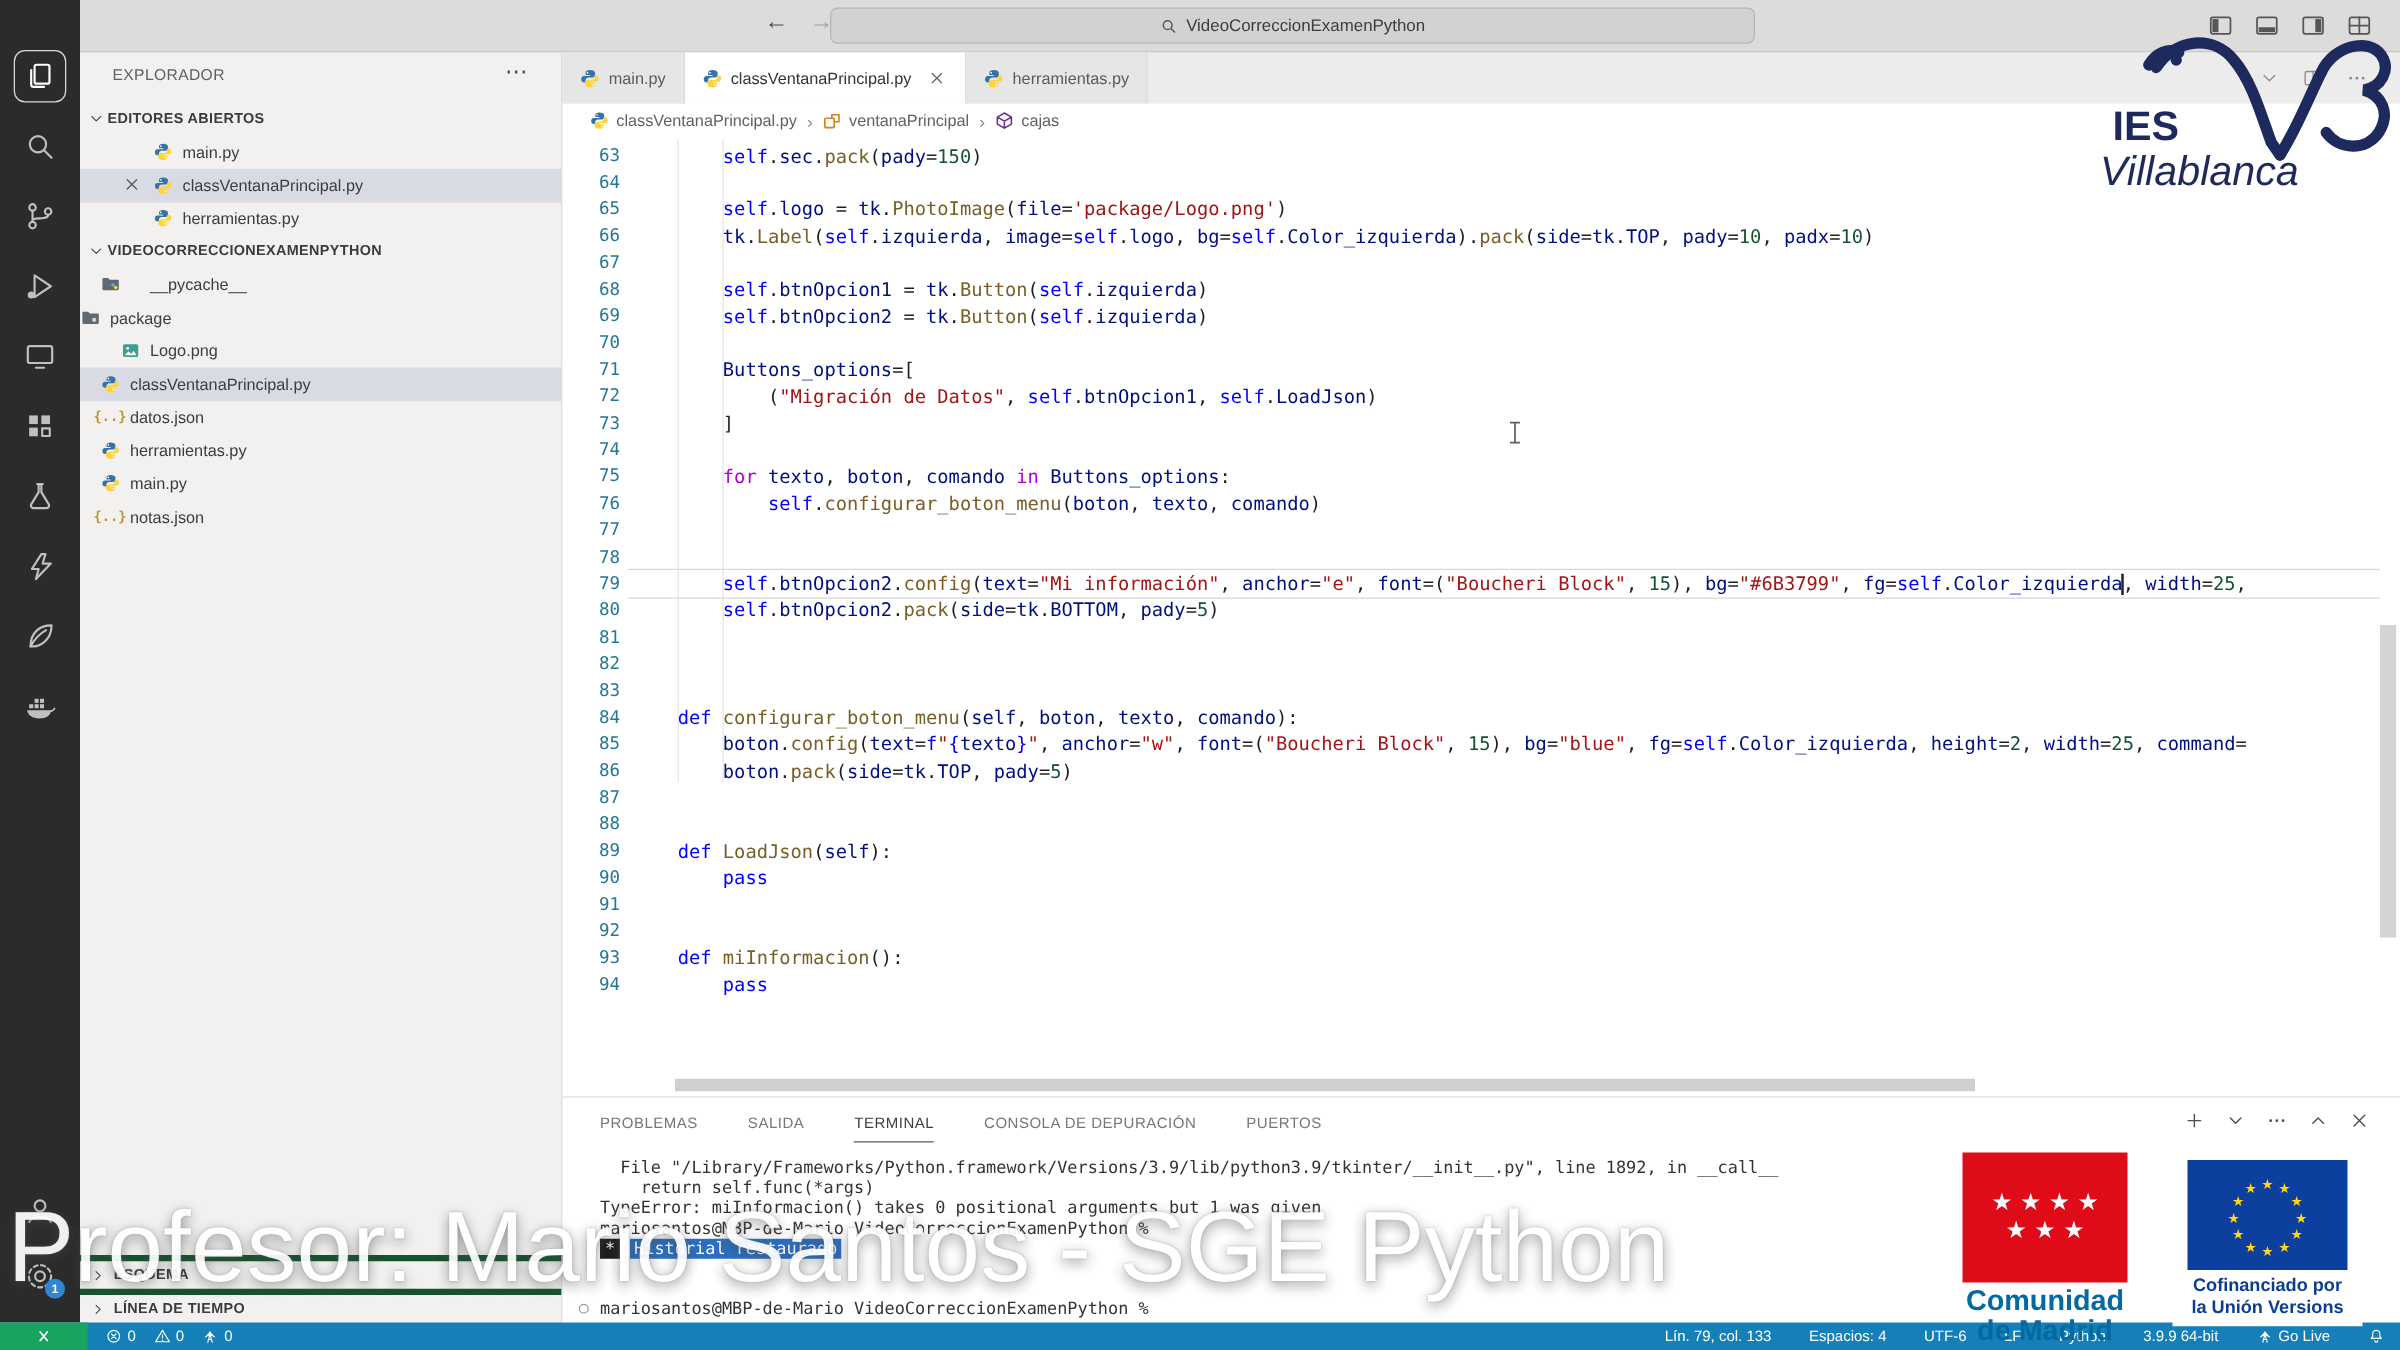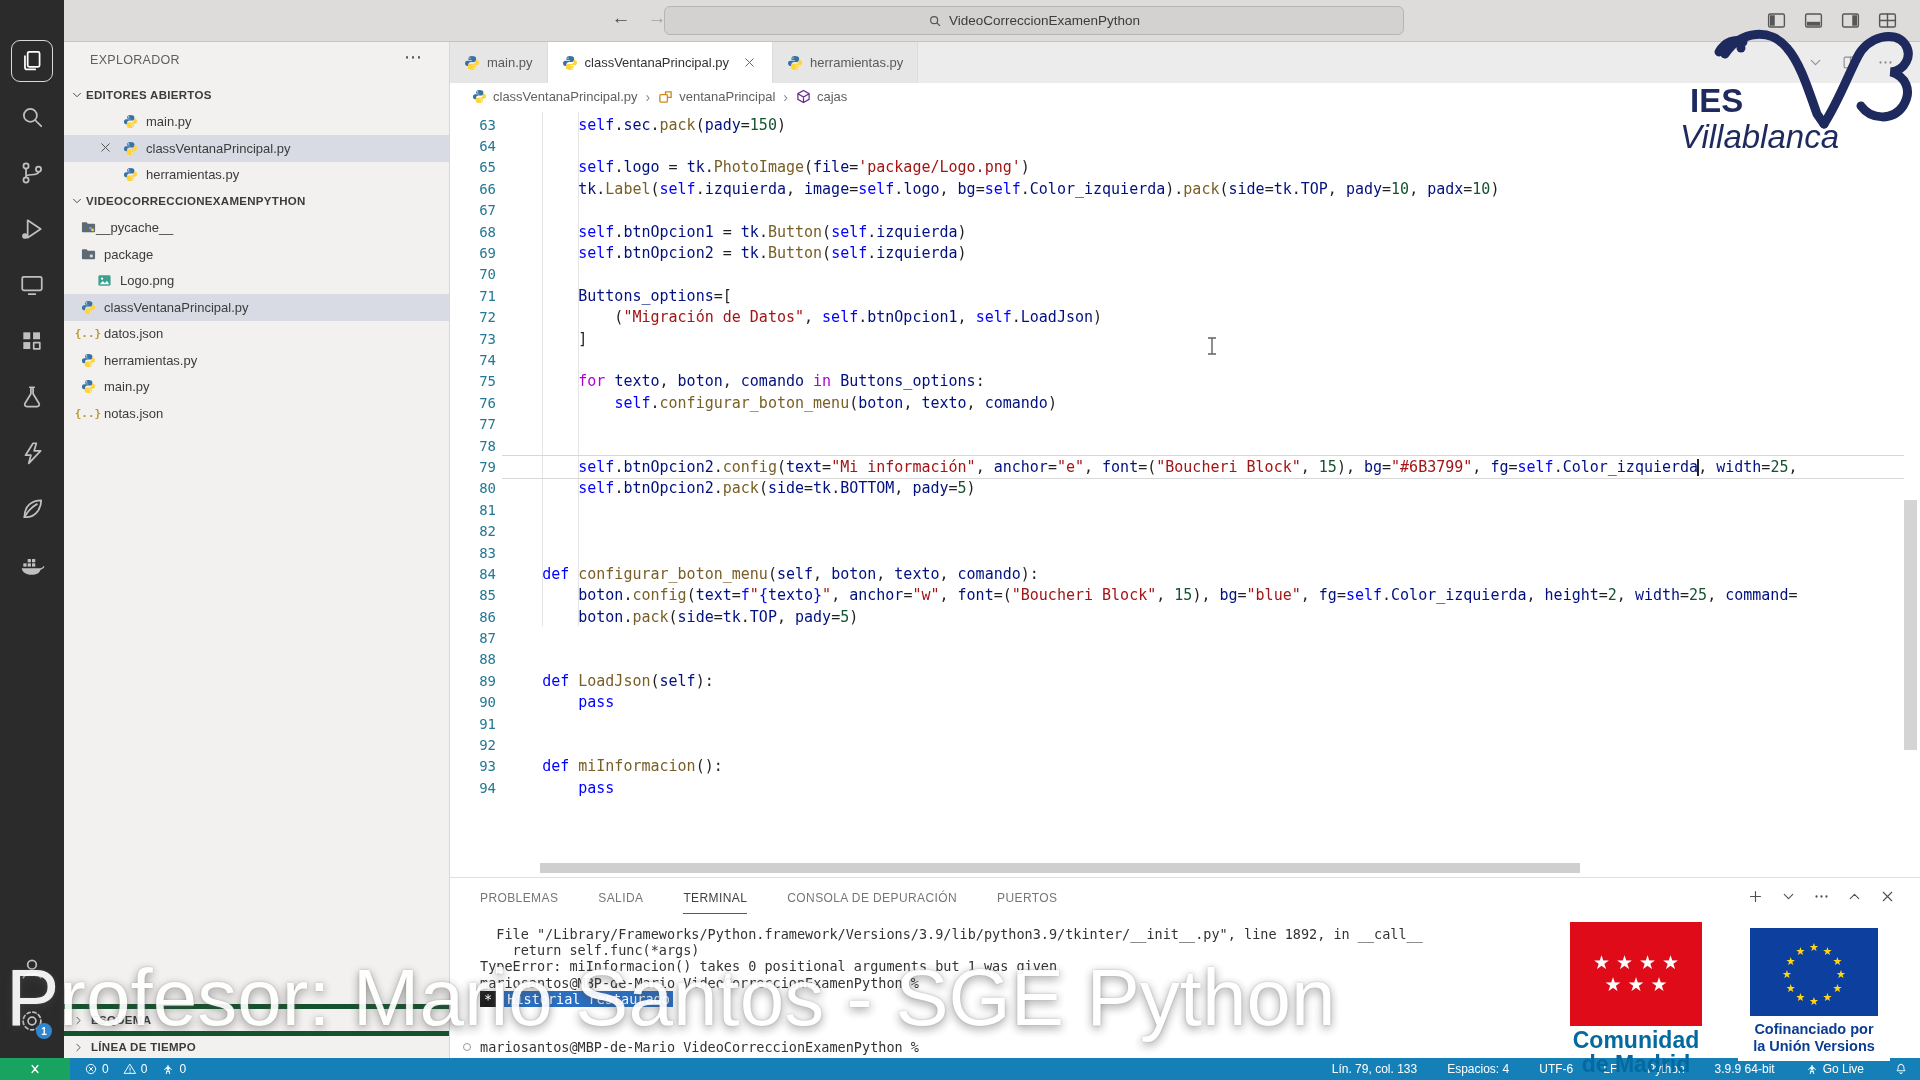--- a/index.html
+++ b/index.html
@@ -309,23 +309,23 @@
           <span>VIDEOCORRECCIONEXAMENPYTHON</span>
         </div>
         <div class="erow" style="padding-left: 16px;">
           <span class="fic">
             <svg width="15" height="15" viewBox="0 0 16 16">
               <path fill="#5d6a73" d="M1 3.5C1 3 1.4 2.5 2 2.5h4l1.2 1.5H14c.6 0 1 .5 1 1v7c0 .6-.4 1-1 1H2c-.6 0-1-.4-1-1z"></path>
               <circle cx="10" cy="8.6" r="1.5" fill="#6ba3d6"></circle>
               <circle cx="12.4" cy="10.6" r="1.5" fill="#ffd43b"></circle>
             </svg>
           </span>
-          <span style="margin-left: 0;">__pycache__</span>
-        </div>
-        <div class="erow" style="padding-left: 16px;">
+          <span style="margin-left: 24px;">__pycache__</span>
+        </div>
+        <div class="erow" style="">
           <span class="fic">
             <svg width="15" height="15" viewBox="0 0 16 16">
               <path fill="#5d6a73" d="M1 3.5C1 3 1.4 2.5 2 2.5h4l1.2 1.5H14c.6 0 1 .5 1 1v7c0 .6-.4 1-1 1H2c-.6 0-1-.4-1-1z"></path>
               <circle cx="11" cy="9.5" r="1.8" fill="#cfd4d8"></circle>
             </svg>
           </span>
           <span style="margin-left: 8px;">package</span>
         </div>
         <div class="erow" style="padding-left: 32px;">
           <span class="fic">

